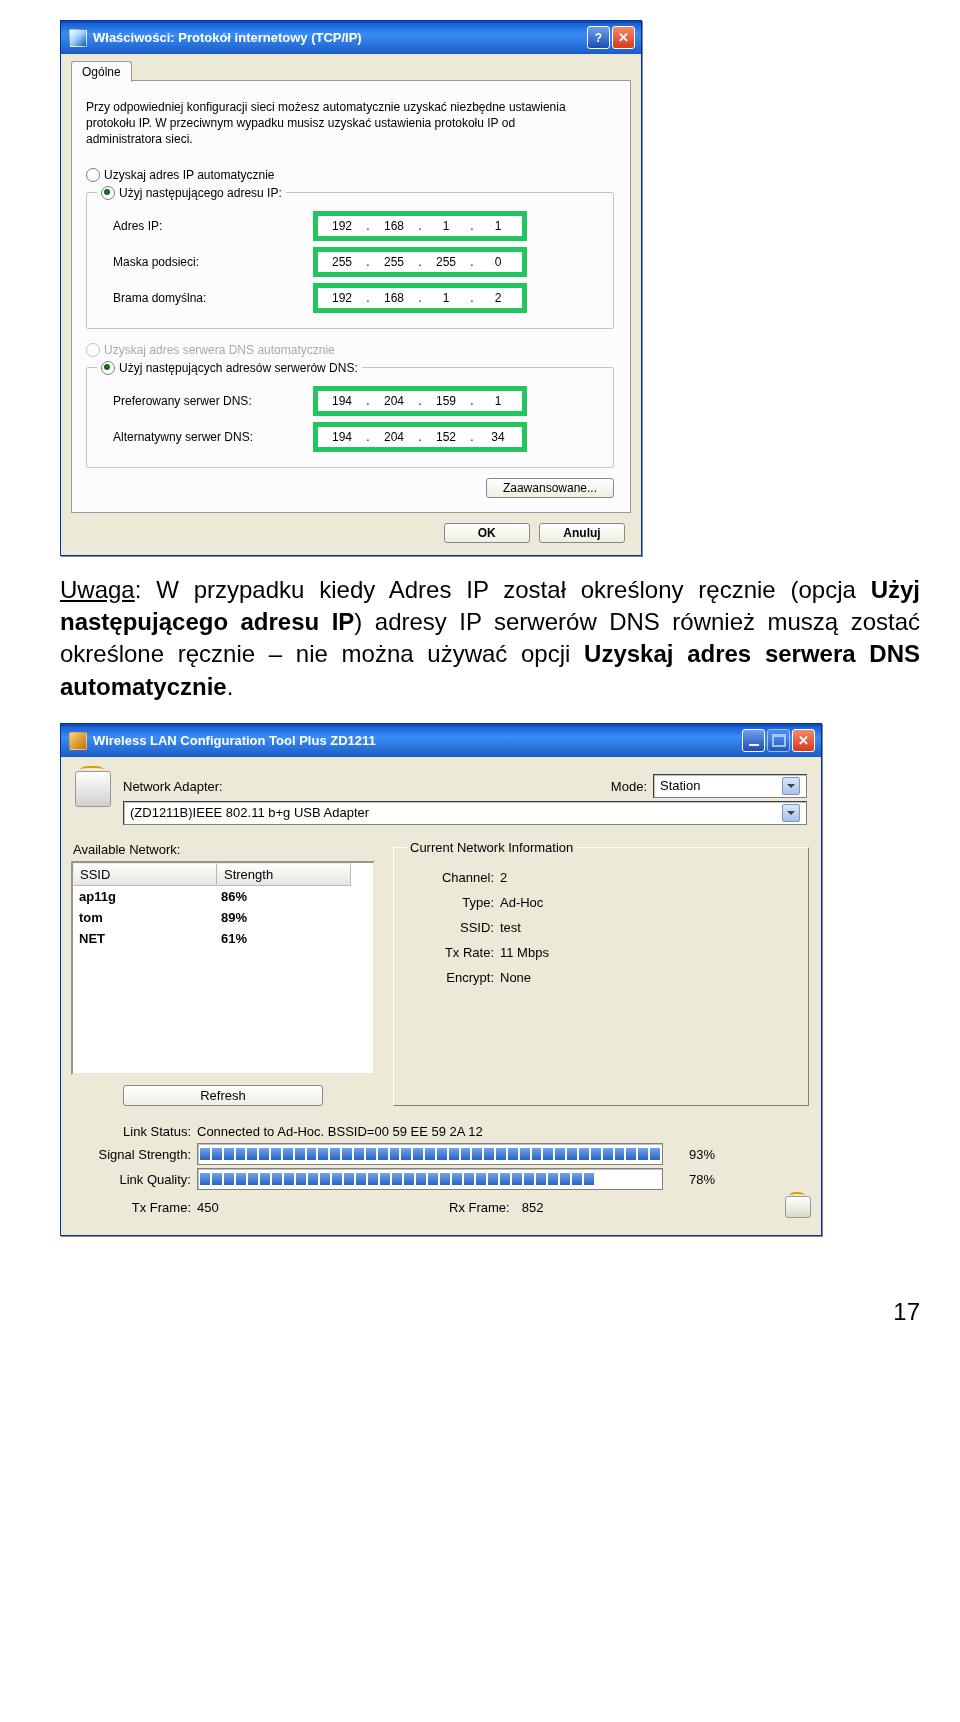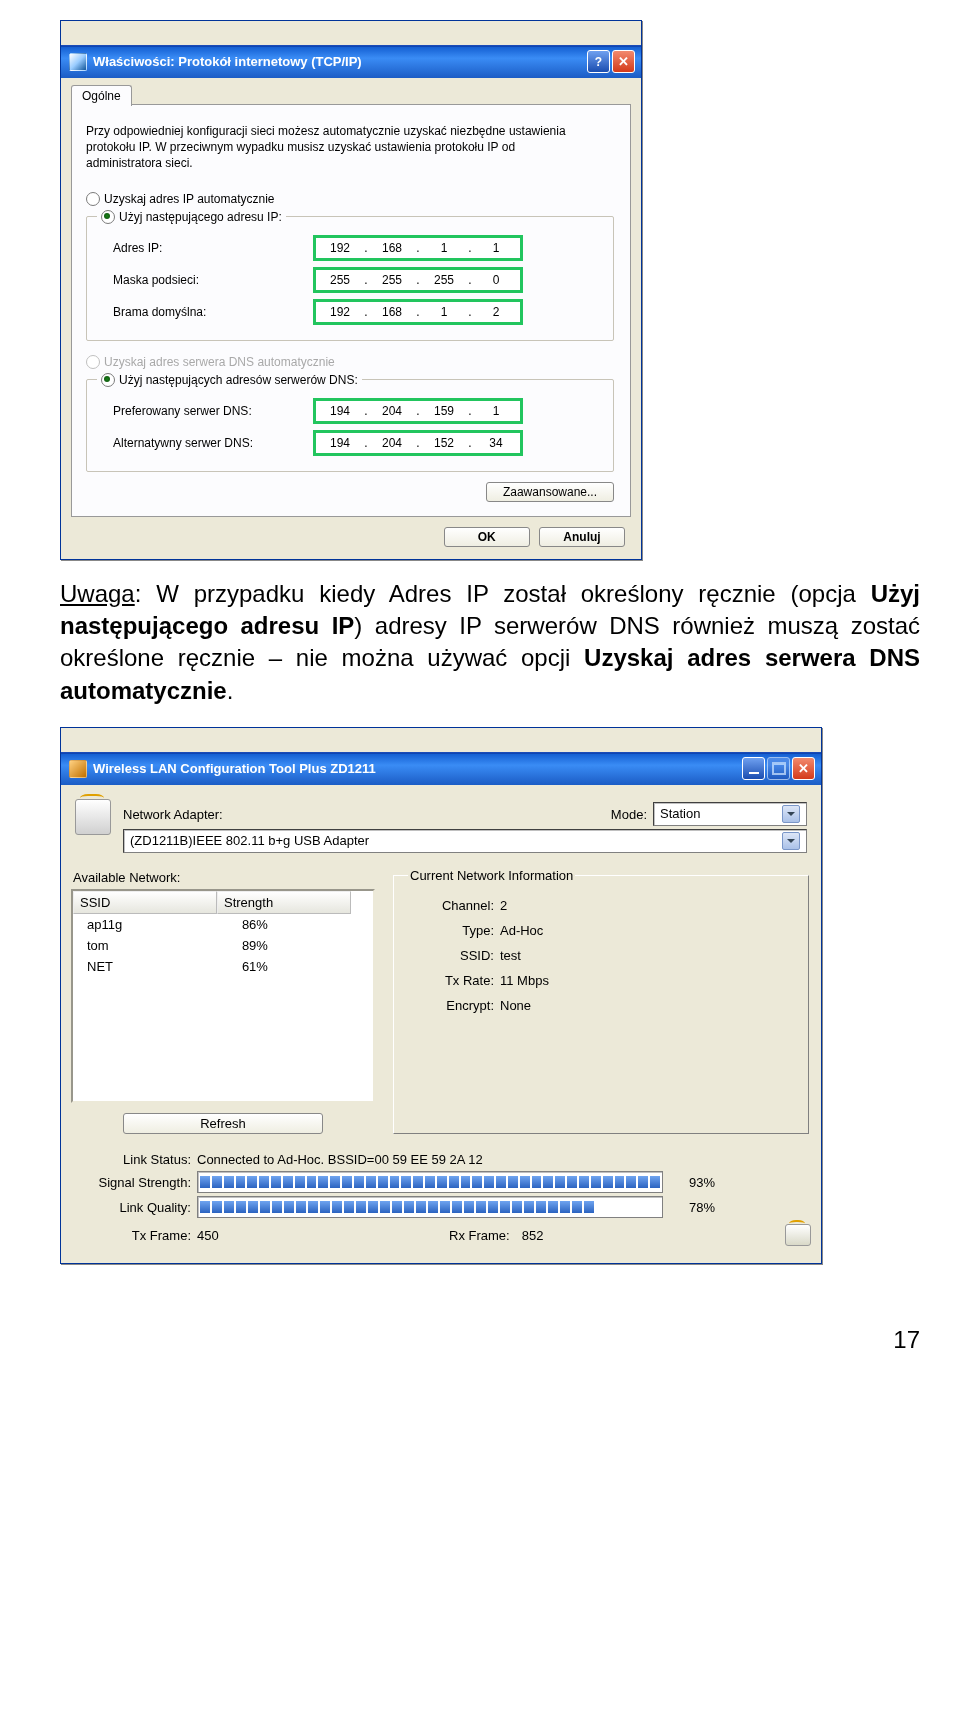--- a/index.html
+++ b/index.html
@@ -21,21 +21,20 @@
     margin-bottom: 18px;
   }
   .xp-titlebar {
     background: linear-gradient(to bottom, #2a6de0 0%, #0a2a90 3%, #145fd2 6%, #3a8cf5 40%, #1b5cc5 100%);
     color: #fff;
     font-weight: bold;
     padding: 5px 6px 5px 8px;
     display: flex;
     align-items: center;
     font-size: 13px;
-    margin-top: 24px;
   }
   .xp-titlebar .ti {
     width: 16px;
     height: 16px;
     background: linear-gradient(135deg,#fff 0%, #9cf 50%, #159 100%);
     border: 1px solid #fff3;
     margin-right: 6px;
     border-radius: 2px;
   }
   .xp-title { flex: 1; }
@@ -116,21 +115,21 @@
   .radio.disabled { border-color: #c0c0c0; }
 
   .field-row {
     display: flex;
     align-items: center;
     padding: 3px 0;
   }
   .field-row .lbl { width: 200px; padding-left: 16px; }
   .ipbox {
     background: #fff;
-    border: 3px solid #22c55e;
+    border: 5px solid #22c55e;
     width: 204px;
     height: 20px;
     display: flex;
     align-items: center;
   }
   .ipbox span {
     flex: 1;
     text-align: center;
   }
   .ipbox .dot {
@@ -220,21 +219,21 @@
     border-bottom:0;
   }
   .listhead .colh {
     background: linear-gradient(#fff,#e6e6de);
     border:1px solid #bbb;
     border-top:1px solid #eee;
     border-left:1px solid #eee;
     padding:3px 6px;
   }
   .listrow { display:flex; }
-  .listrow div { padding:3px 14px; }
+  .listrow div { padding:3px 6px;font-weight:bold; }
   .col-ssid { width:130px; }
   .col-str  { width:120px; }
   fieldset.beige {
     background:#ece9d8;
     border:1px solid #fff;
     border-right-color:#808080;
     border-bottom-color:#808080;
   }
   .info-row { display:flex; padding:5px 0;}
   .info-row .k { width:86px; text-align:right; padding-right:6px;}

